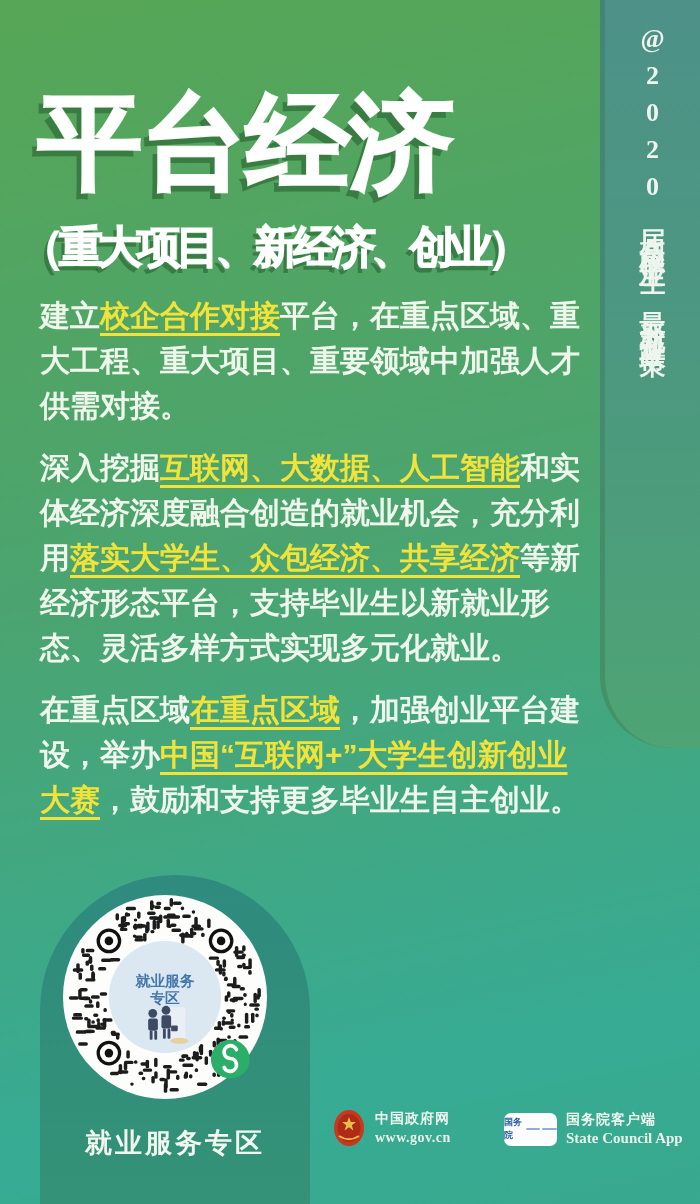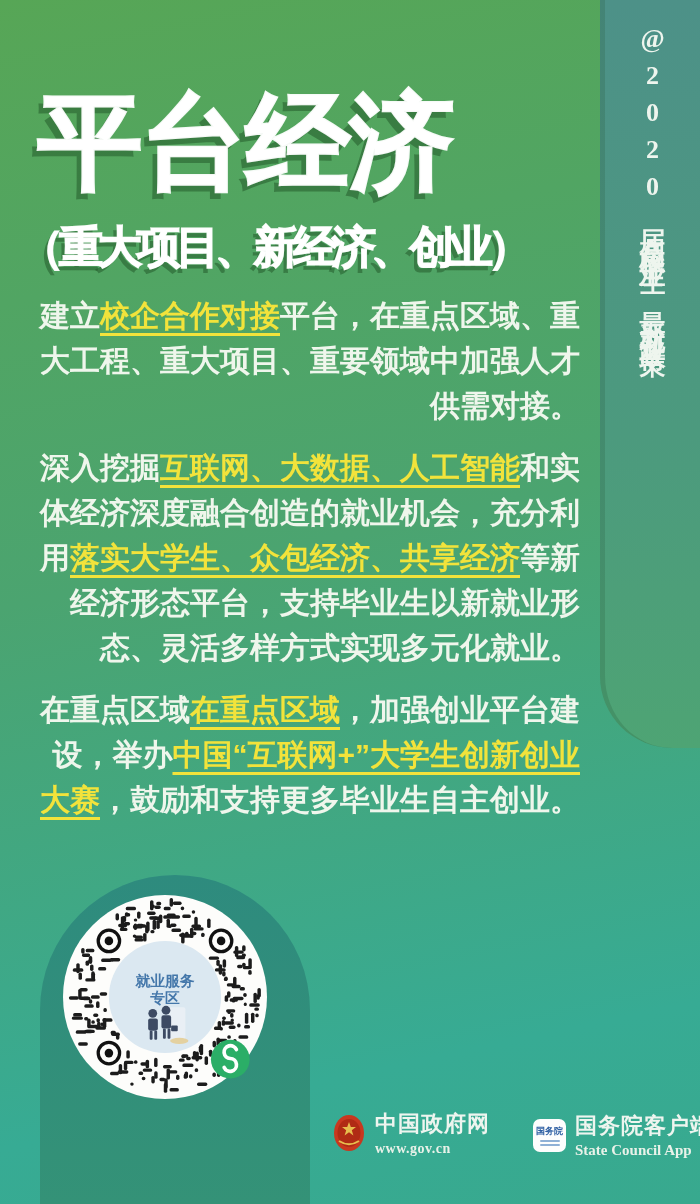--- a/index.html
+++ b/index.html
@@ -37,56 +37,55 @@
     text-shadow:-4px 5px 0 rgba(32,84,38,.5);
     white-space:nowrap;
   }
   
   .body-text{
     position:absolute;left:40px;top:293px;width:540px;
     font-family:"Liberation Serif",serif;font-weight:600;
     font-size:30px;line-height:45px;color:#eff6ec;
     word-break:break-all;text-align:left;
   }
-  .body-text p{margin:0 0 17px 0;text-align:right;}
+  .body-text p{margin:0 0 17px 0;}
   .hl{
     color:#F2E33B;font-family:"Liberation Sans",sans-serif;font-weight:800;
     text-decoration:underline;text-decoration-thickness:3px;text-underline-offset:7px;
   }
   
   .qr-panel{
     position:absolute;left:40px;top:875px;width:270px;height:329px;
     border-radius:135px 135px 0 0;
     background:linear-gradient(180deg,#2e8b7e 0%,#349277 100%);
   }
   .qr-svg{position:absolute;left:23px;top:20px;}
   .qr-label{
     position:absolute;top:250px;left:0;width:100%;text-align:center;
     font-family:"Liberation Serif",serif;font-weight:700;font-size:27px;
     letter-spacing:3px;color:#f1f7ef;
   }
   
   .footer-gov{position:absolute;left:333px;top:1109px;display:flex;align-items:center;gap:10px;}
   .footer-app{position:absolute;left:504px;top:1111px;display:flex;align-items:center;gap:9px;}
   .gov-text .name,.app-text .name{
-    font-size:22px;font-weight:800;color:#eef5ef;letter-spacing:1px;white-space:nowrap;
+    font-size:14px;font-weight:800;color:#eef5ef;letter-spacing:1px;white-space:nowrap;
   }
   .gov-text .sub{
     font-family:"Liberation Serif",serif;font-weight:700;font-size:14px;
     color:#e9f2e9;letter-spacing:.5px;margin-top:2px;
   }
   .app-text .sub{
     font-family:"Liberation Serif",serif;font-weight:700;font-size:15px;
     color:#e9f2e9;margin-top:1px;white-space:nowrap;
   }
   .app-icon{
-    width:33px;height:33px;background:#fdfdfd;border-radius:7px;
-    display:flex;flex-direction:column;align-items:center;justify-content:center;gap:2px;
+    width:53px;height:33px;background:#fdfdfd;border-radius:7px;
+    display:flex;flex-direction:row;align-items:center;justify-content:center;gap:2px;
     box-sizing:border-box;
-    margin-left:29px;
   }
   .app-icon .zh{font-size:9px;font-weight:800;color:#2e5fa3;letter-spacing:0;}
   .app-icon .bar{width:20px;height:2px;background:#8fb0d6;border-radius:1px;}
 </style>
 </head>
 <body>
 
 <div class="poster">
 
   <div class="sidebar">
@@ -353,20 +352,21 @@
           <rect x="106" y="128" width="6.5" height="5.5" rx="1"></rect>
         </g>
         <ellipse cx="114" cy="143" rx="9" ry="3" fill="#e4d1a0"></ellipse>
       </g>
 
       <g>
         <circle cx="164" cy="161" r="19" fill="#2bae67"></circle>
         <path d="M 170,151.5 a 6.3,6.3 0 1 0 -6,8.8 a 6.3,6.3 0 1 1 -6,8.8" stroke="#ffffff" stroke-width="3.6" fill="none" stroke-linecap="round"></path>
       </g>
     </svg>
+    <div class="qr-label">就业服务专区</div>
   </div>
 
   <div class="footer-gov">
     <svg width="32" height="38" viewBox="0 0 32 38">
       <ellipse cx="16" cy="19" rx="15" ry="18" fill="#c8381f"></ellipse>
       <ellipse cx="16" cy="19" rx="11.5" ry="14" fill="#b02b15"></ellipse>
       <polygon points="16,8 17.8,13 23,13 18.8,16.2 20.4,21.4 16,18.2 11.6,21.4 13.2,16.2 9,13 14.2,13" fill="#e7bd4e"></polygon>
       <path d="M6,27 q10,6.5 20,0" stroke="#e7bd4e" stroke-width="2" fill="none"></path>
     </svg>
     <div class="gov-text">

